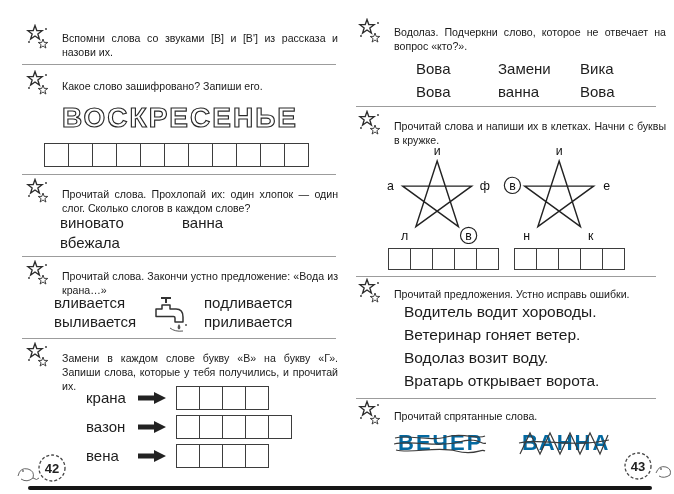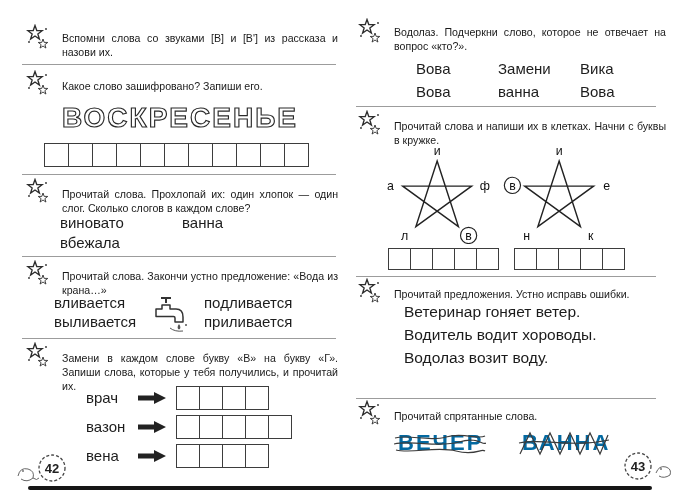--- a/index.html
+++ b/index.html
@@ -119,21 +119,21 @@
     <div class="sep" style="left:22px;top:338px;width:314px"></div>
 
     <svg class="marker" style="left:26px;top:342px" width="24" height="28" viewBox="0 0 24 28">
       <use href="#star5" class="so" transform="translate(9,9) scale(1.5)"></use>
       <use href="#star5" class="so" transform="translate(17,20) scale(1.0)"></use>
       <circle class="dot" cx="3" cy="18" r="0.9"></circle>
         <circle class="dot" cx="20" cy="5" r="0.9"></circle>
     </svg>
     <div class="task-text" style="left:54px;top:344px;width:276px">Замени в каждом слове букву «В» на букву «Г». Запиши слова, которые у тебя получились, и прочитай их.</div>
 
-    <span class="w" style="left:86px;top:389px">врач</span>
+    <span class="w" style="left:86px;top:389px">крана</span>
     <svg class="abs" style="left:138px;top:392px" width="30" height="12" viewBox="0 0 30 12">
       <path d="M0 3.5 h16 v-3.5 l12 6 -12 6 v-3.5 h-16 z" fill="#222"></path>
     </svg>
     <div class="cells" style="left:176px;top:386px">
       <i class="cell cell-m"></i>
         <i class="cell cell-m"></i>
         <i class="cell cell-m"></i>
         <i class="cell cell-m"></i>
     </div>
 
@@ -236,23 +236,24 @@
 
     <svg class="marker" style="left:358px;top:278px" width="24" height="28" viewBox="0 0 24 28">
       <use href="#star5" class="so" transform="translate(9,9) scale(1.5)"></use>
       <use href="#star5" class="so" transform="translate(17,20) scale(1.0)"></use>
       <circle class="dot" cx="3" cy="18" r="0.9"></circle>
         <circle class="dot" cx="20" c5="5" cy="5" r="0.9"></circle>
     </svg>
     <div class="task-text" style="left:386px;top:280px;width:272px">Прочитай предложения. Устно исправь ошибки.</div>
 
     <div class="sentences" style="left:404px;top:300px">
+      <div class="sentence">Водитель водит хороводы.</div>
       <div class="sentence">Ветеринар гоняет ветер.</div>
-      <div class="sentence">Водитель водит хороводы.</div>
       <div class="sentence">Водолаз возит воду.</div>
+      <div class="sentence">Вратарь открывает ворота.</div>
     </div>
 
     <div class="sep" style="left:356px;top:398px;width:300px"></div>
 
     <svg class="marker" style="left:358px;top:400px" width="24" height="28" viewBox="0 0 24 28">
       <use href="#star5" class="so" transform="translate(9,9) scale(1.5)"></use>
       <use href="#star5" class="so" transform="translate(17,20) scale(1.0)"></use>
       <circle class="dot" cx="3" cy="18" r="0.9"></circle>
         <circle class="dot" cx="20" cy="5" r="0.9"></circle>
     </svg>

